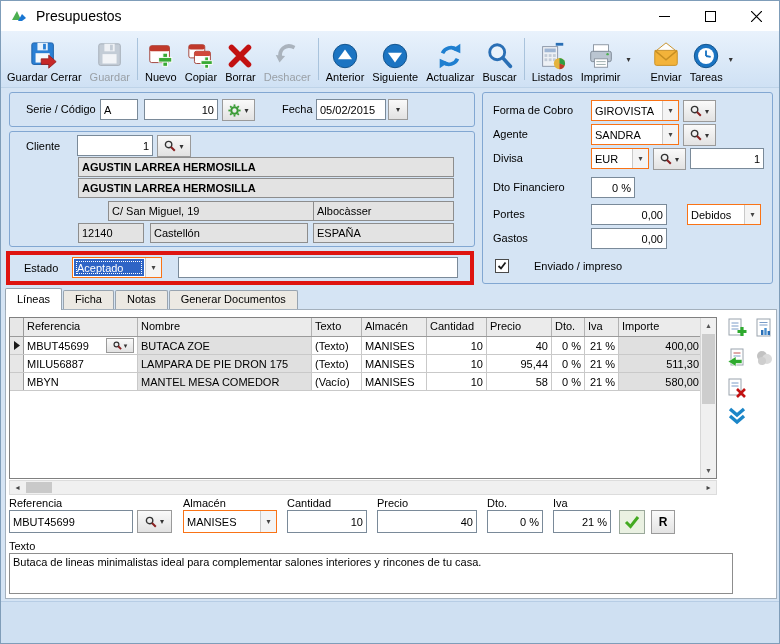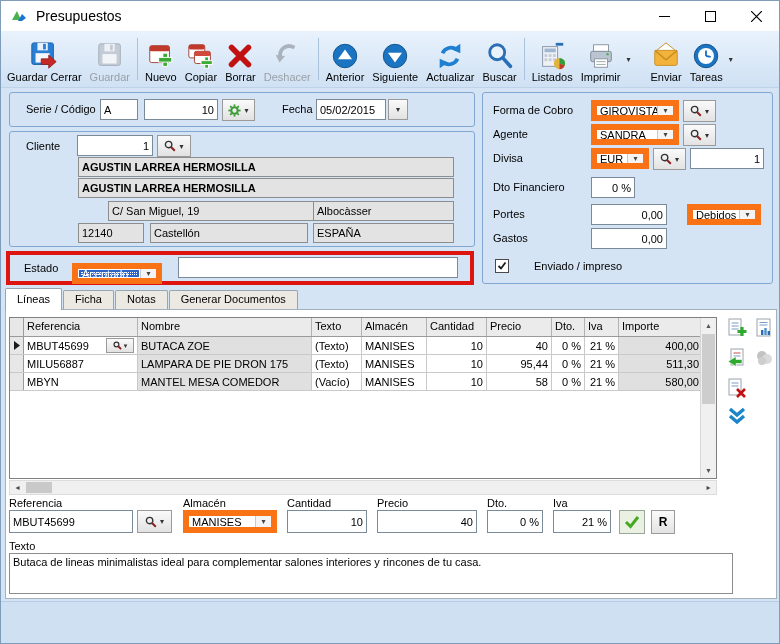--- a/index.html
+++ b/index.html
@@ -29,21 +29,21 @@
   .gap { width:14px; }
 
   
   .lbl { position:absolute; font-size:11px; white-space:nowrap; }
   .fld { position:absolute; background:#fff; border:1px solid #7a8a99; height:21px;
          font-size:11px; font-family:"Liberation Sans",sans-serif; padding:0 3px; color:#000; }
   input.fld { outline:none; }
   .num { text-align:right; }
   .ro { background:#e3e3e3; border:1px solid #8d8d8d; display:flex; align-items:center; }
   .bold { font-weight:bold; }
-  .combo { position:absolute; height:21px; background:#fff; border:6px solid #f97316;
+  .combo { position:absolute; height:21px; background:#fff; border:1px solid #f97316;
            display:flex; align-items:stretch; }
   .combo .txt { flex:1; display:flex; align-items:center; padding:0 3px; overflow:hidden; white-space:nowrap; }
   .combo .arrow { width:16px; display:flex; align-items:center; justify-content:center;
                   font-size:8px; color:#444; background:#f4f4f4; border-left:1px solid #c9c9c9; }
   .combo.sel .txt { background:#2e64c5; color:#fff; outline:1px dotted #fff; outline-offset:-3px; margin:1px; }
   .tool-btn { position:absolute; background:linear-gradient(#fafafa,#e2e2e2); border:1px solid #9a9a9a;
               display:flex; align-items:center; justify-content:center; gap:3px; }
   .tool-btn .dd { font-size:8px; color:#333; }
   .gbox { position:absolute; border:1px solid #82a7d2; border-radius:3px; }
   .checkbox { position:absolute; width:14px; height:14px; background:#fff; border:1px solid #4a4a4a;
@@ -317,21 +317,21 @@
     <div class="fld ro bold" style="left:68px; top:46px; width:376px; height:20px;">AGUSTIN LARREA HERMOSILLA</div>
     <div class="fld ro" style="left:68px; top:69px; width:230px; height:20px;margin-left:30px;">C/ San Miguel, 19</div>
     <div class="fld ro" style="left:303px; top:69px; width:141px; height:20px;">Albocàsser</div>
     <div class="fld ro" style="left:68px; top:91px; width:66px; height:20px;">12140</div>
     <div class="fld ro" style="left:140px; top:91px; width:158px; height:20px;">Castellón</div>
     <div class="fld ro" style="left:303px; top:91px; width:141px; height:20px;">ESPAÑA</div>
   </div>
 
   <div class="estado-box">
     <span class="lbl" style="left:14px; top:7px;">Estado</span>
-    <div class="combo sel" style="left:62px; top:8px; width:90px;">
+    <div class="combo sel" style="left:62px; top:2px; width:90px;">
       <span class="txt">Aceptado</span>
       <span class="arrow">▾</span>
     </div>
     <input class="fld" style="left: 168px; top: 2px; width: 280px;" value="">
   </div>
 
   <div class="gbox" style="left:481px; top:91px; width:291px; height:192px;">
     <span class="lbl" style="left:10px; top:11px;">Forma de Cobro</span>
     <div class="combo" style="left:108px; top:7px; width:88px;">
       <span class="txt">GIROVISTA</span>

